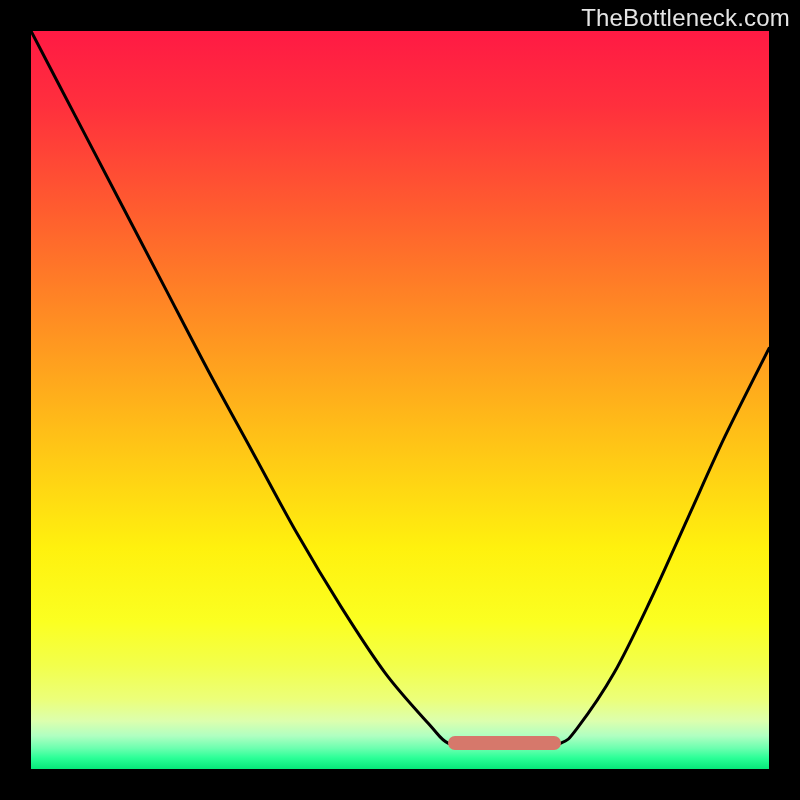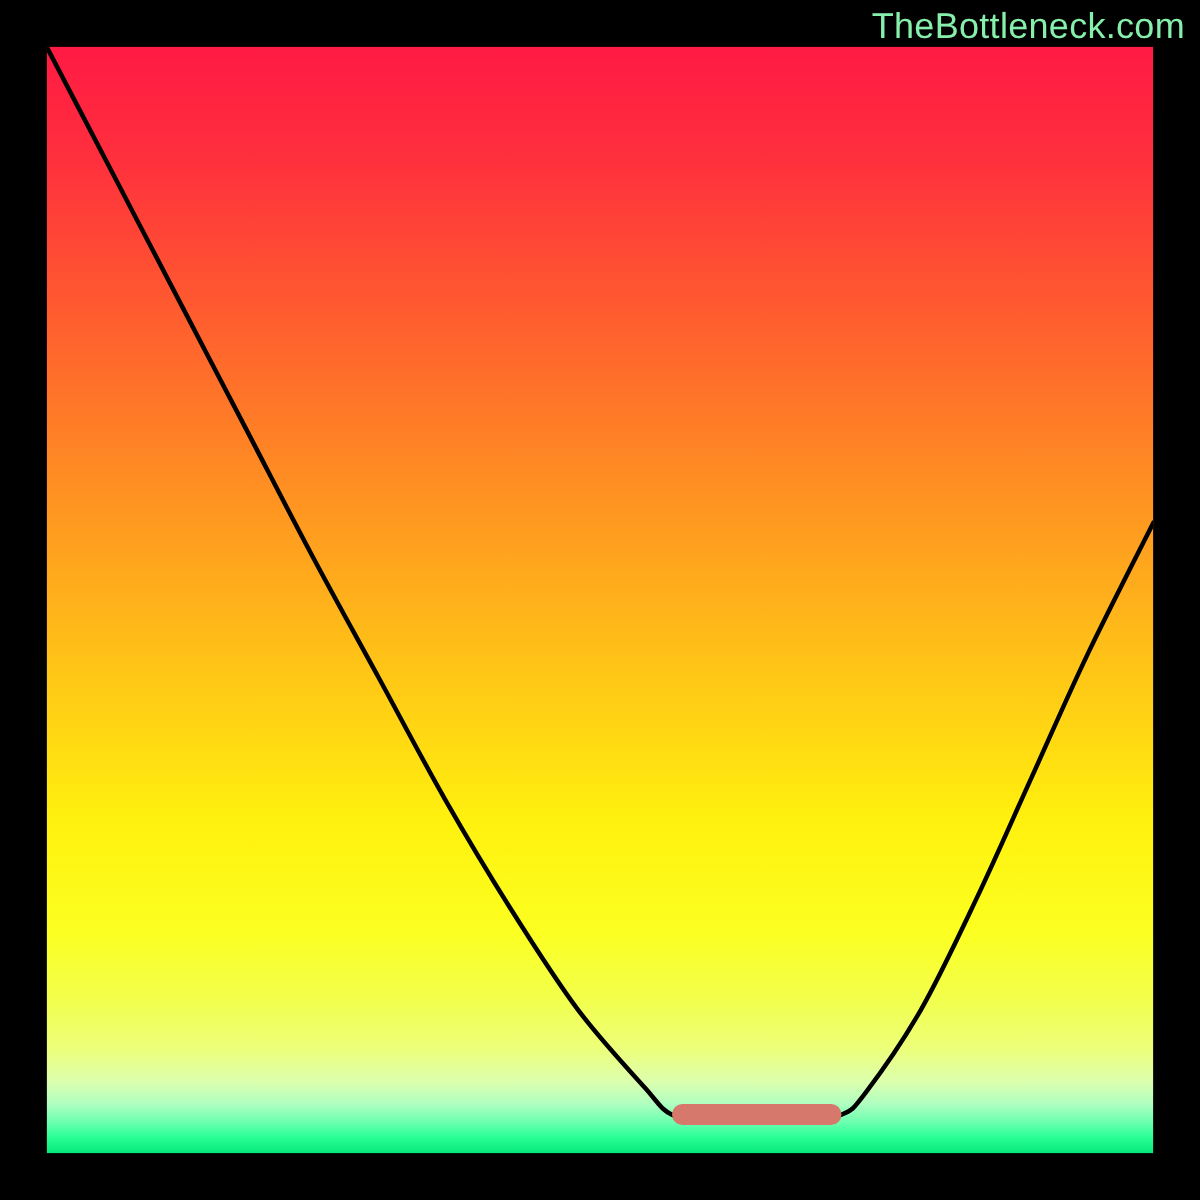--- a/index.html
+++ b/index.html
@@ -14,21 +14,21 @@
   .frame {
     position: relative;
     width: 800px;
     height: 800px;
     background: #000;
   }
   .watermark {
     position: absolute;
     top: 4px;
     right: 10px;
-    color: #86efac;
+    color: #e5e5e5;
     font-size: 24px;
     font-weight: 400;
     letter-spacing: 0.2px;
     z-index: 20;
   }
   .plot {
     position: absolute;
     left: 31px;
     top: 31px;
     width: 738px;

